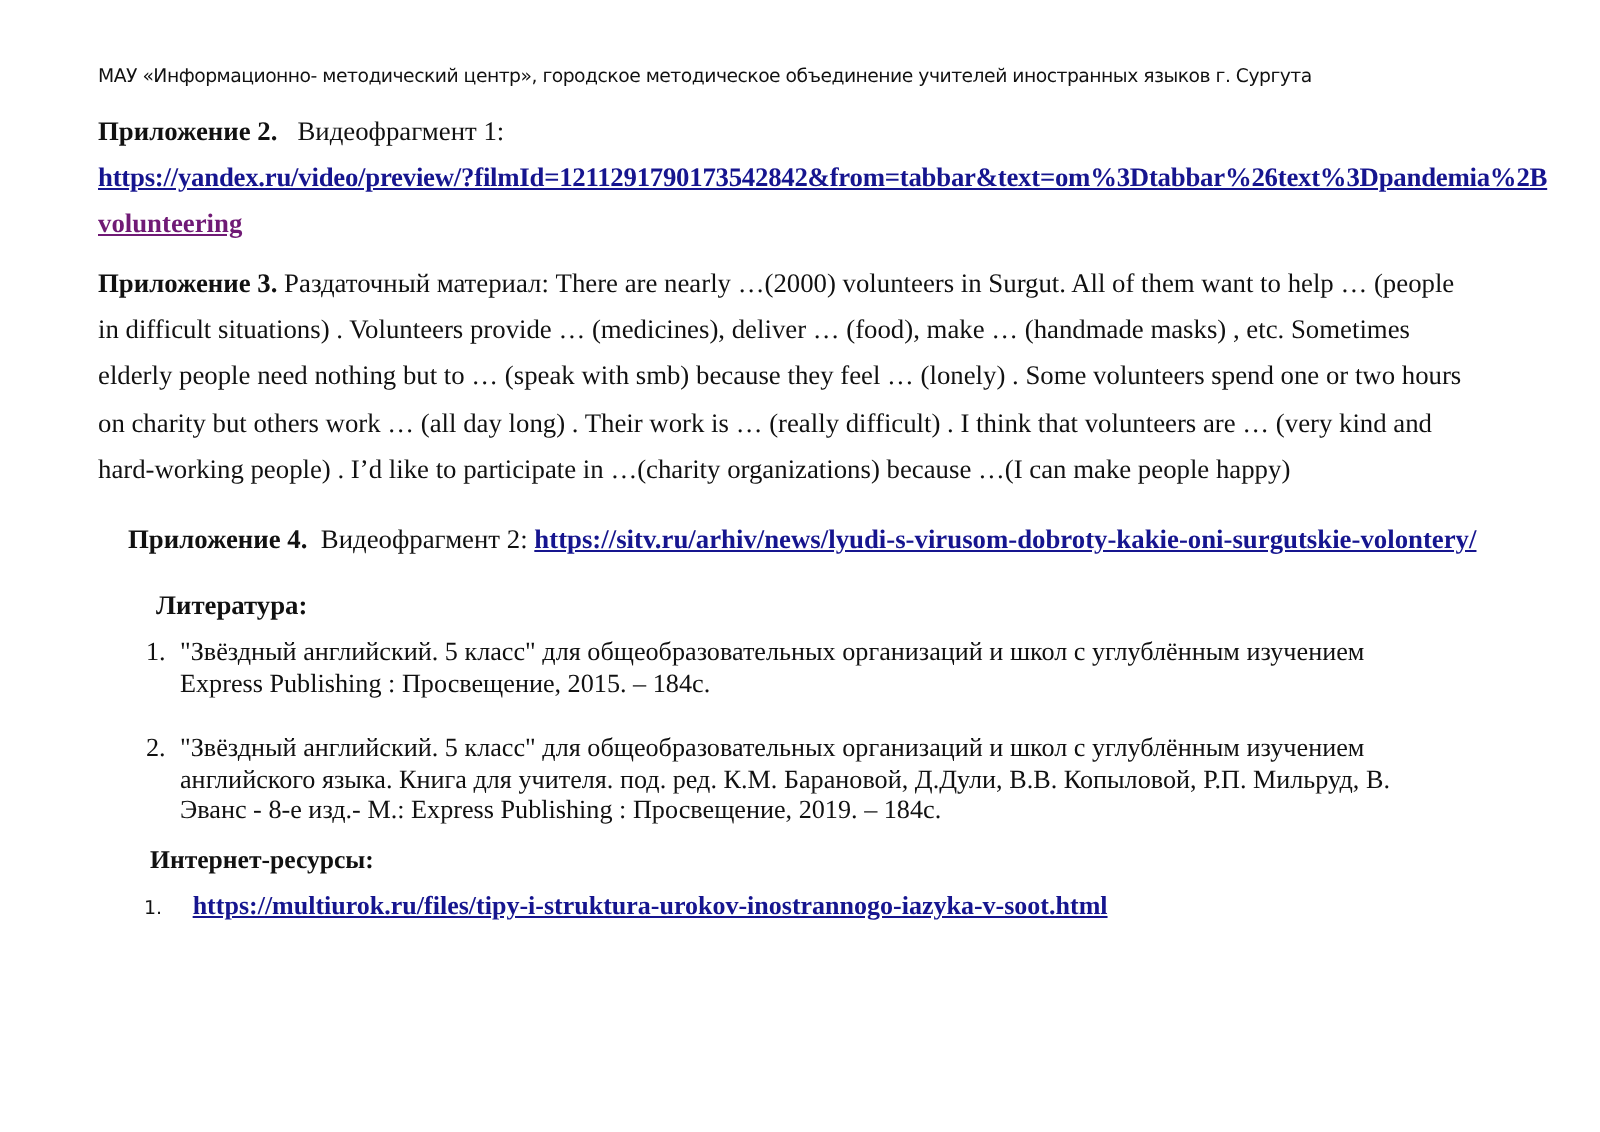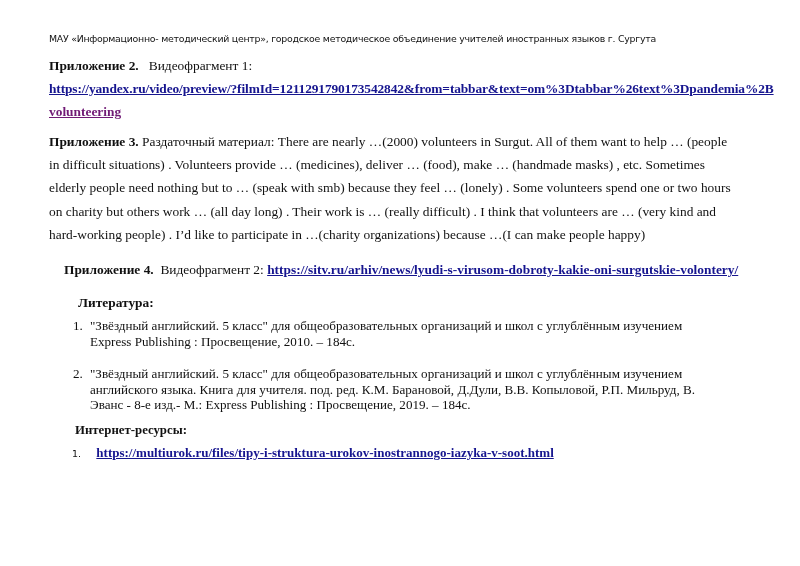--- a/index.html
+++ b/index.html
@@ -52,21 +52,21 @@
   </div>
 
   <div class="abs serif" style="left:38px; top:295px;margin-left:40px;">
     <b>Литература:</b>
   </div>
 
   <div class="ol-item" style="left:73px; top:318px; width:700px; height:50px;">
     <span class="num">1.</span>
     <div class="body">
       <span>"Звёздный английский. 5 класс"  для общеобразовательных организаций и школ с углублённым изучением</span>
-      <span>Express Publishing : Просвещение, 2010. – 184с.</span>
+      <span>Express Publishing : Просвещение, 2015. – 184с.</span>
     </div>
   </div>
 
   <div class="ol-item" style="left:73px; top:366px; width:700px; height:50px;">
     <span class="num">2.</span>
     <div class="body">
       <span>"Звёздный английский. 5 класс"  для общеобразовательных организаций и школ с углублённым изучением</span>
       <span>английского языка. Книга для учителя.  под. ред. К.М. Барановой, Д.Дули, В.В. Копыловой, Р.П. Мильруд, В.</span>
       <span>Эванс  -  8-е изд.- М.: Express Publishing : Просвещение, 2019. – 184с.</span>
     </div>

